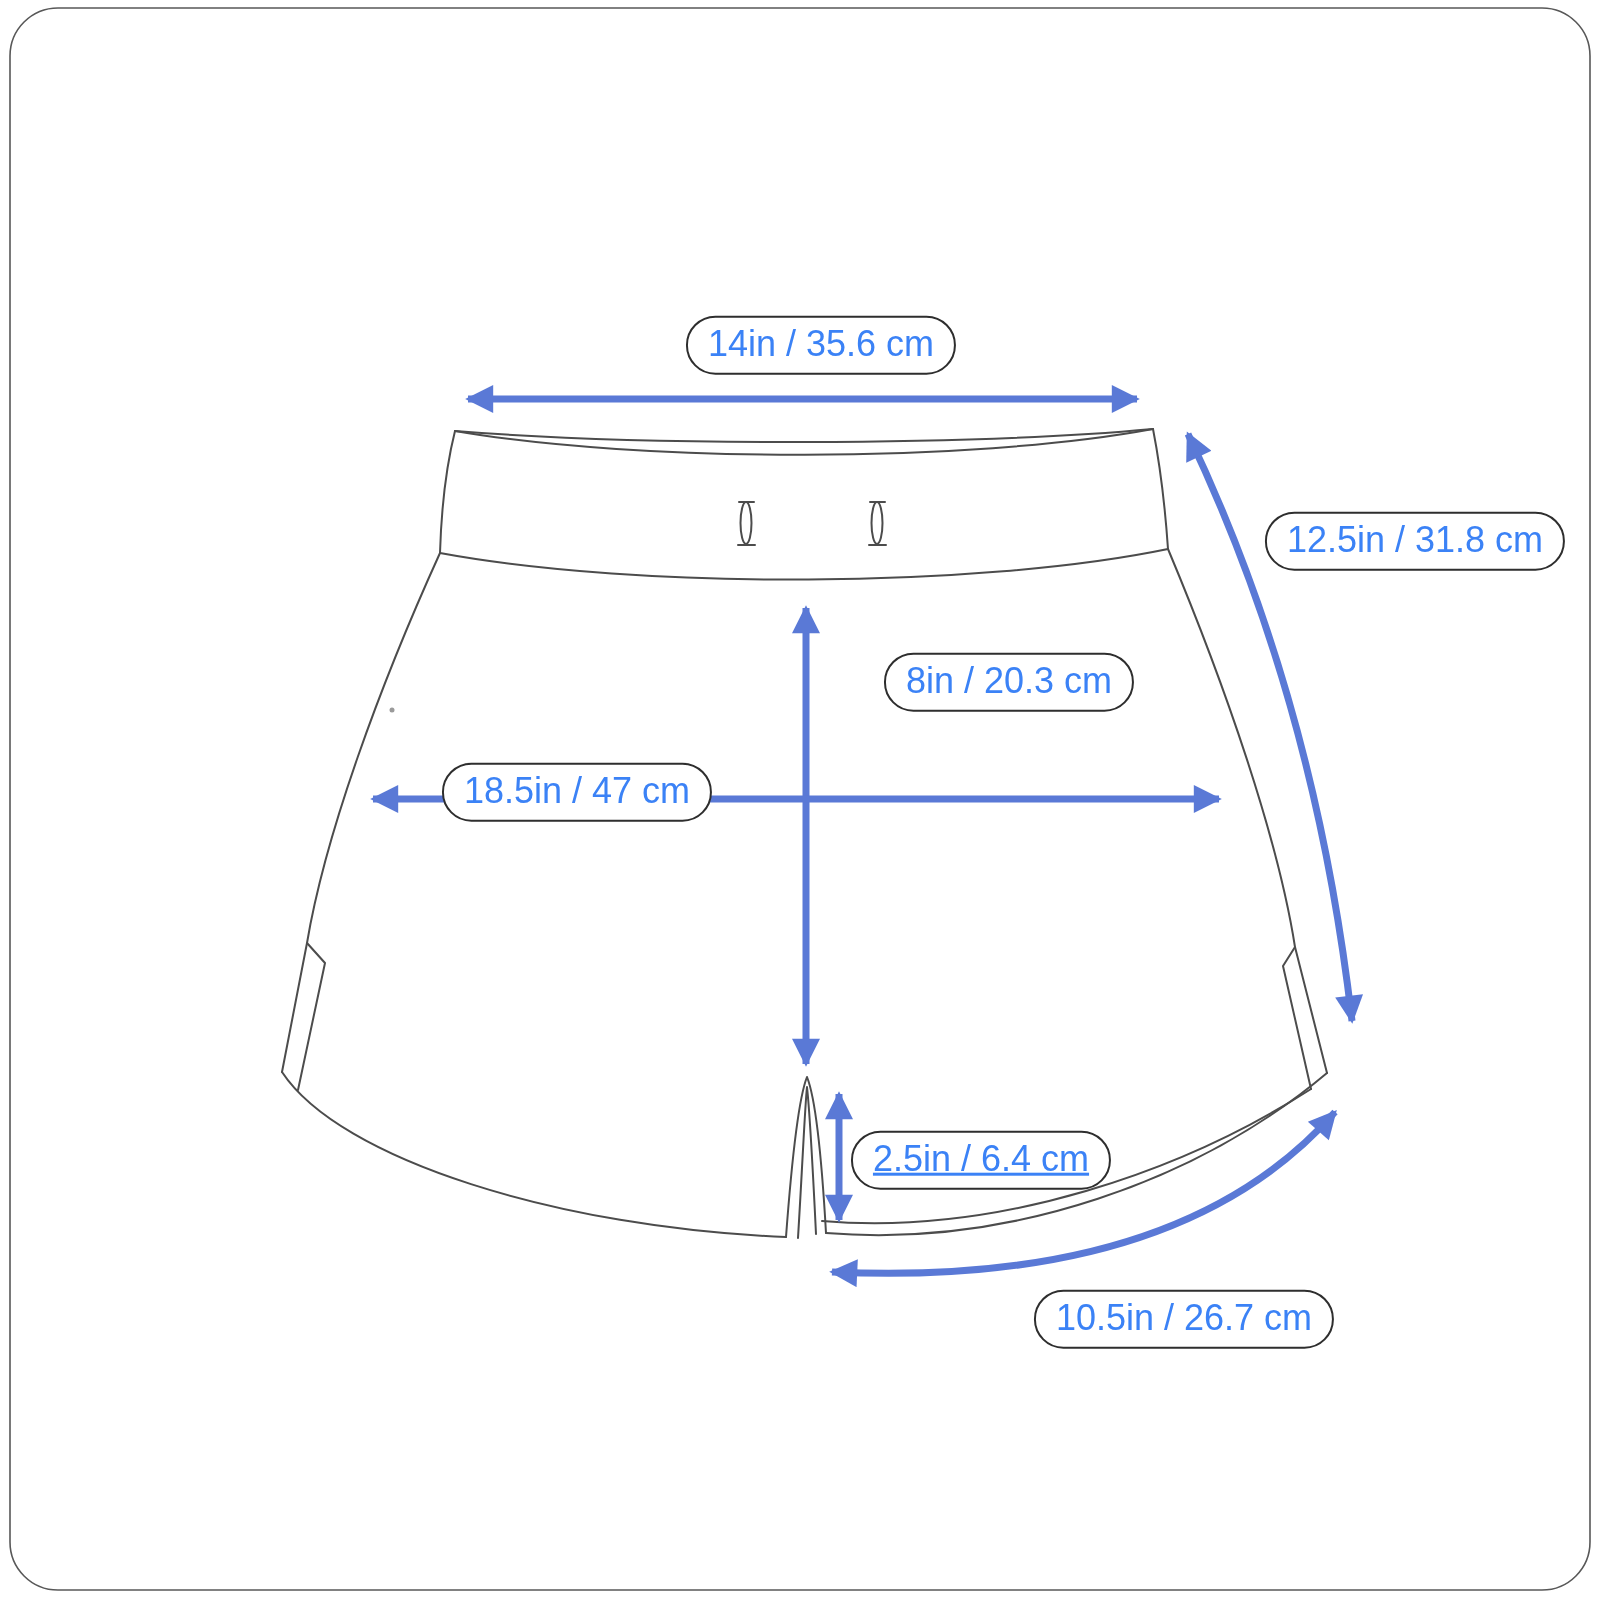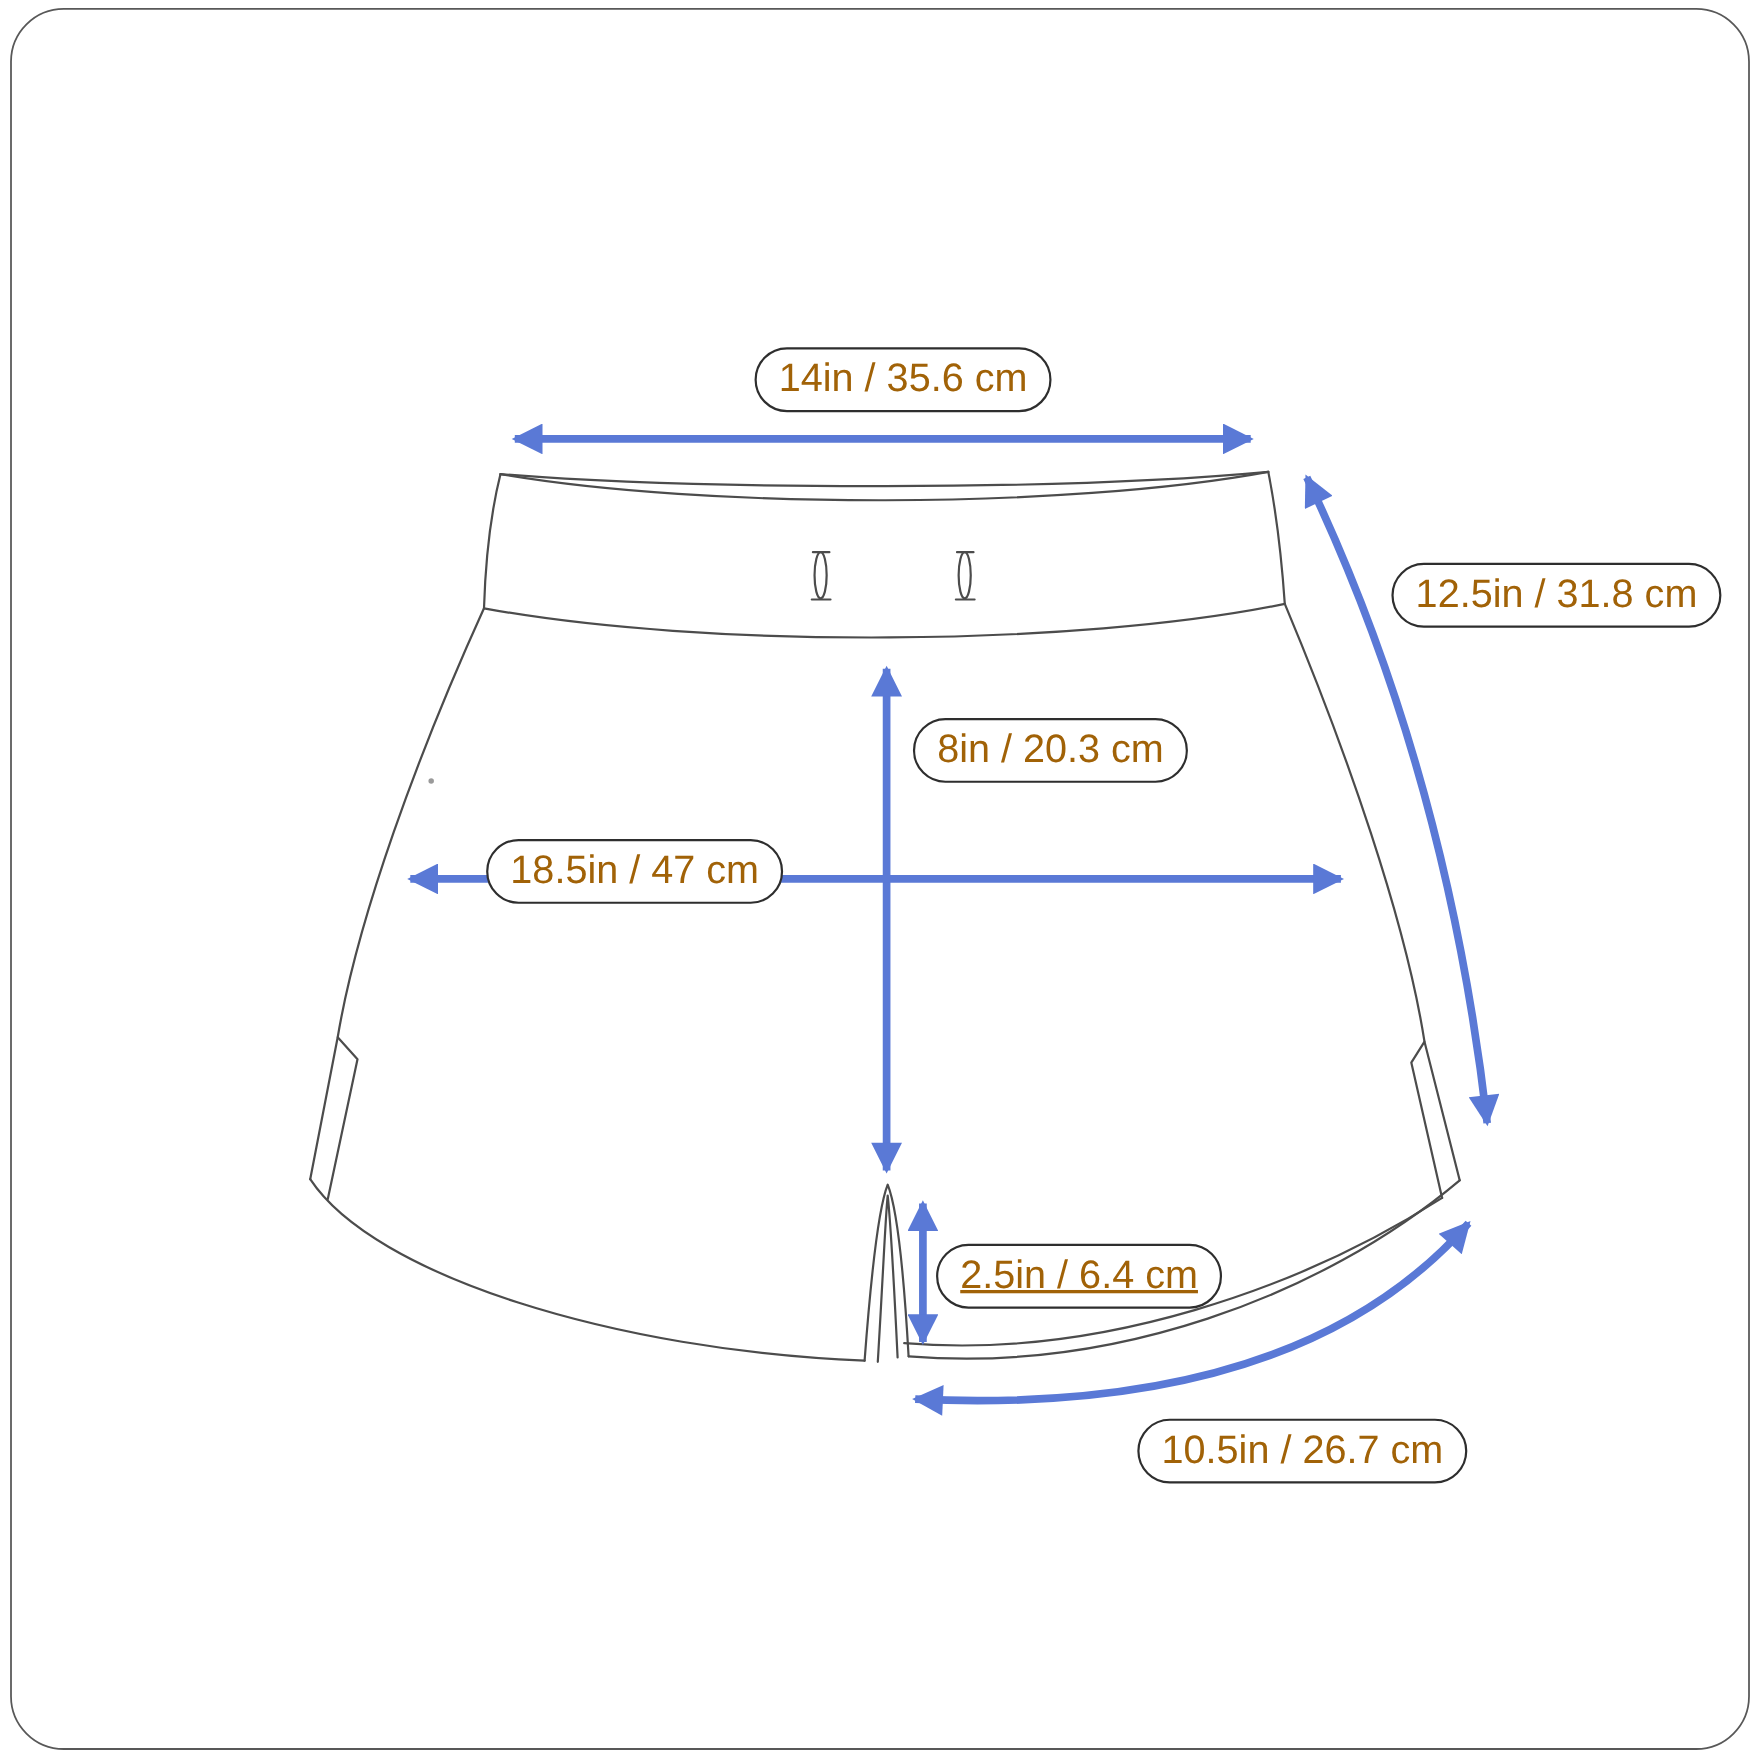--- a/index.html
+++ b/index.html
@@ -16,21 +16,21 @@
   .dim{stroke:var(--arrow,#5a79d6);stroke-width:7;fill:none;stroke-linecap:butt;}
   .pill{
     position:absolute;
     transform:translate(-50%,-50%);
     background:var(--pillbg,#ffffff);
     border:2px solid var(--pillbr,#2e2e2e);
     border-radius:44px;
     padding:6px 20px 9px 20px;
     font-size:36px;
     line-height:1.1;
-    color:#a16207;
+    color:#3b82f6;
     white-space:nowrap;
     letter-spacing:0px;
   }
 </style>
 </head>
 <body>
 
 <div class="canvas">
 
   <svg class="diagram-svg" viewBox="0 0 1600 1600">
@@ -83,21 +83,21 @@
       <path class="dim" marker-start="url(#ah)" marker-end="url(#ah)" d="M373,799 L1219,799"></path>
       <path class="dim" marker-start="url(#ah)" marker-end="url(#ah)" d="M839,1094 L839,1220"></path>
       <path class="dim" marker-start="url(#ah)" marker-end="url(#ah)" d="M832,1272 Q1180,1288 1335,1112"></path>
     </g>
   </svg>
 
   <div class="pill" style="left:821px;top:345px;">14in / 35.6 cm</div>
 
   <div class="pill" style="left:1415px;top:541px;">12.5in / 31.8 cm</div>
 
-  <div class="pill" style="left:955px;top:682px;text-align:center;">8in / 20.3 cm</div>
+  <div class="pill" style="left:1009px;top:682px;text-align:center;">8in / 20.3 cm</div>
 
   <div class="pill" style="left:577px;top:792px;">18.5in / 47 cm</div>
 
   <div class="pill" style="left:981px;top:1160px;text-decoration:underline;">2.5in / 6.4 cm</div>
 
   <div class="pill" style="left:1184px;top:1299px;margin-top:20px;">10.5in / 26.7 cm</div>
 
 </div>
 
 </body></html>

